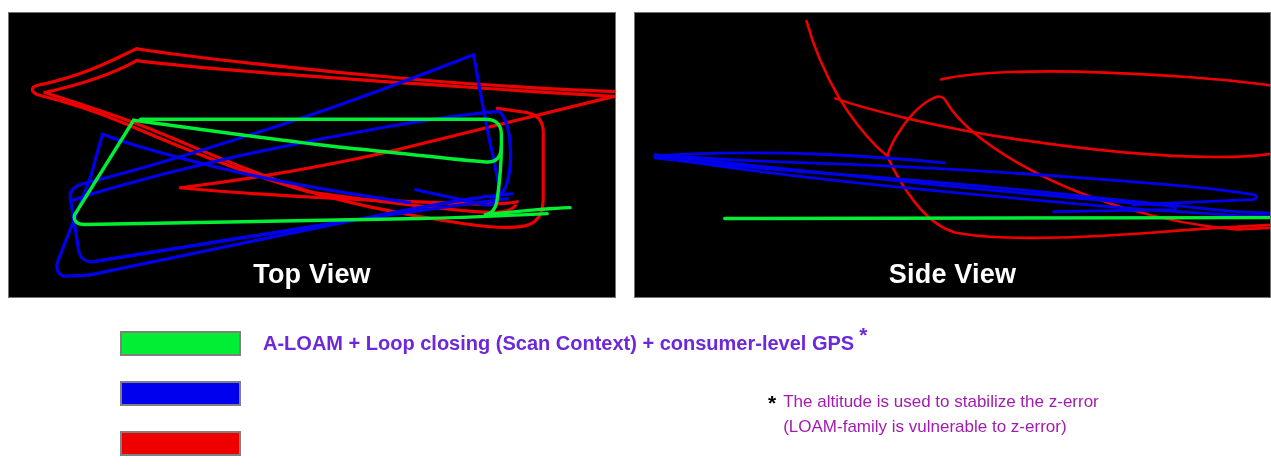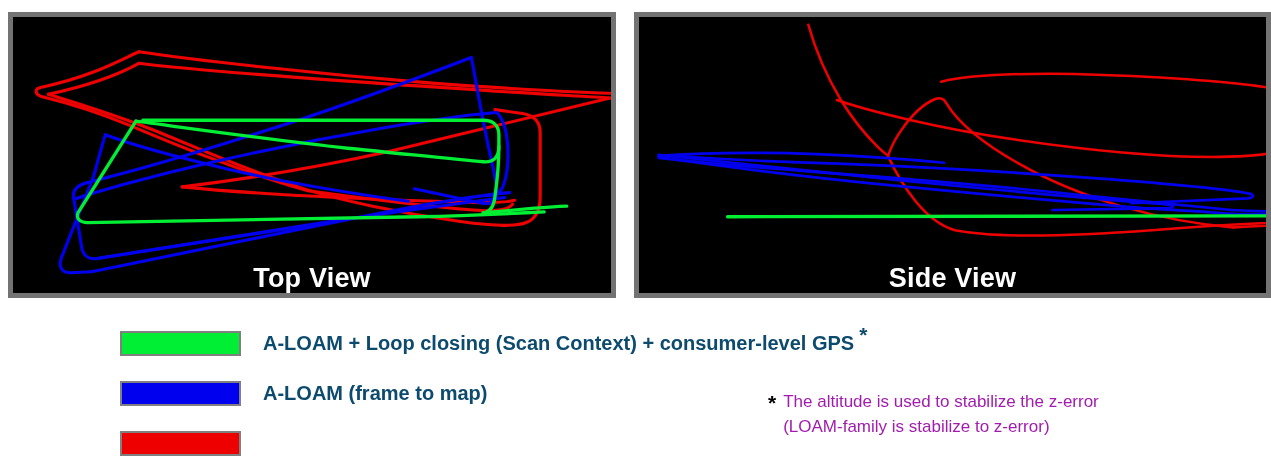--- a/index.html
+++ b/index.html
@@ -15,21 +15,21 @@
     width: 1271px;
     height: 465px;
     background: #ffffff;
     overflow: hidden;
   }
 
   
   .panel {
     position: absolute;
     background: #000000;
-    border: 5px solid #737373;
+    border: 1px solid #737373;
     box-sizing: border-box;
   }
   #panel-top  { left: 8px;   top: 12px; width: 608px; height: 286px; }
   #panel-side { left: 634px; top: 12px; width: 637px; height: 286px; }
 
   .panel svg {
     position: absolute;
     left: 0; top: 0;
     width: 100%;
     height: 100%;
@@ -68,21 +68,21 @@
     width: 121px;
     height: 25px;
     border: 2px solid #808080;
     box-sizing: border-box;
     flex: 0 0 auto;
   }
   .legend-label {
     margin-left: 22px;
     font-size: 20px;
     font-weight: bold;
-    color: #0c4a6e;
+    color: #6d28d9;
     white-space: nowrap;
     font-family: "Liberation Sans", sans-serif;
   }
   .legend-label sup {
     font-size: 21px;
     font-weight: bold;
     vertical-align: super;
     margin-left: 5px;
     line-height: 0;
   }
@@ -179,32 +179,29 @@
 
     <div class="legend-row">
       <div class="swatch" style="background:#00ee33;"></div>
       <div class="legend-label">
         <span>A-LOAM + Loop closing (Scan Context) + consumer-level GPS</span><sup>*</sup>
       </div>
     </div>
 
     <div class="legend-row">
       <div class="swatch" style="background:#0000ee;"></div>
-      <div class="legend-label">
-        <span>A-LOAM (frame to map)</span>
-      </div>
     </div>
 
     <div class="legend-row">
       <div class="swatch" style="background:#ee0000;"></div>
     </div>
 
   </div>
 
   <div id="footnote">
     <span id="footnote-marker">*</span>
     <div id="footnote-lines">
       <div>The altitude is used to stabilize the z-error</div>
-      <div>(LOAM-family is stabilize to z-error)</div>
+      <div>(LOAM-family is vulnerable to z-error)</div>
     </div>
   </div>
 
 </div>
 
 </body></html>

